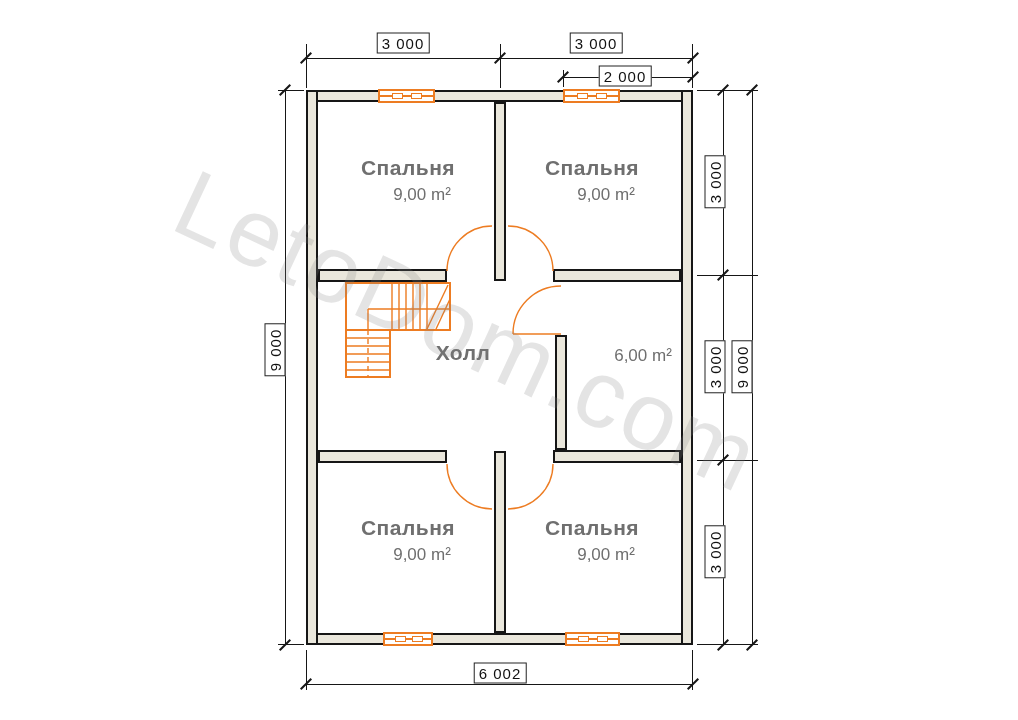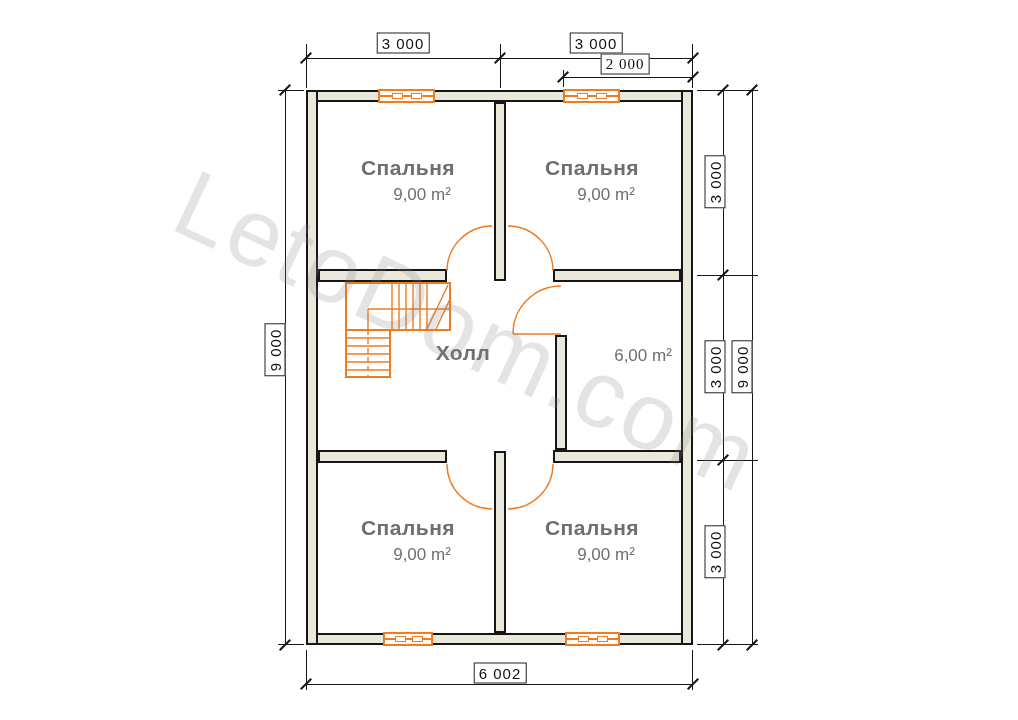--- a/index.html
+++ b/index.html
@@ -135,21 +135,21 @@
   <div class="tick" style="left:306px;top:58px;"></div>
   <div class="tick" style="left:500px;top:58px;"></div>
   <div class="tick" style="left:693px;top:58px;"></div>
   <div class="dim-label" style="left:403px;top:43px;">3 000</div>
   <div class="dim-label" style="left:596px;top:43px;">3 000</div>
 
   <div class="ext-v" style="left:563px;top:70px;height:17px;"></div>
   <div class="dimline-h" style="left:563px;top:77px;width:130px;"></div>
   <div class="tick" style="left:563px;top:77px;"></div>
   <div class="tick" style="left:693px;top:77px;"></div>
-  <div class="dim-label" style="left:625px;top:64px;font-family:Liberation Serif, serif;">2 000</div>
+  <div class="dim-label" style="left:625px;top:76px;">2 000</div>
 
   <div class="ext-h" style="left:278px;top:90px;width:26px;"></div>
   <div class="ext-h" style="left:278px;top:644px;width:26px;"></div>
   <div class="dimline-v" style="left:285px;top:90px;height:555px;"></div>
   <div class="tick" style="left:285px;top:90px;"></div>
   <div class="tick" style="left:285px;top:645px;"></div>
   <div class="dim-label vert" style="left:275px;top:350px;">9 000</div>
 
   <div class="ext-h" style="left:697px;top:90px;width:61px;"></div>
   <div class="ext-h" style="left:697px;top:275px;width:61px;"></div>

